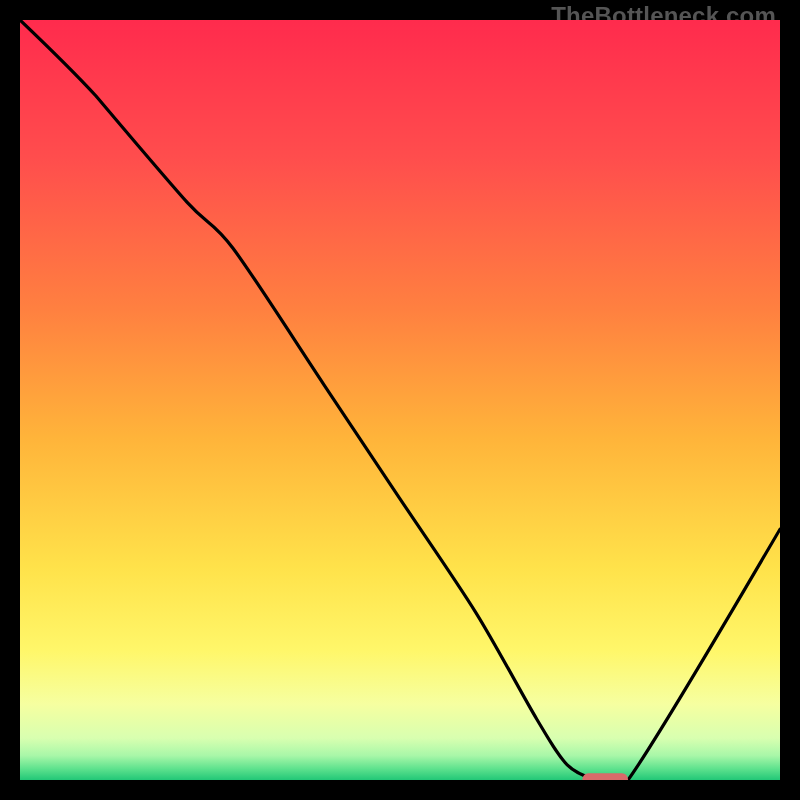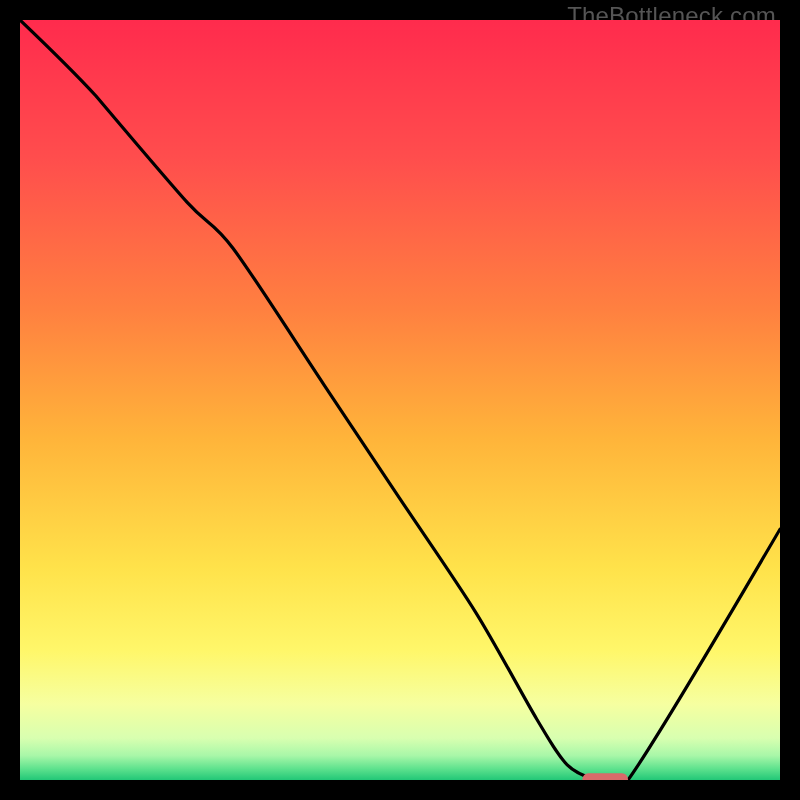--- a/index.html
+++ b/index.html
@@ -25,21 +25,21 @@
     top: 0;
     width: 760px;
     height: 760px;
   }
   .watermark {
     position: absolute;
     top: 2px;
     right: 24px;
     color: #555;
     font-size: 24px;
-    font-weight: 400;
+    font-weight: 700;
     letter-spacing: 0.2px;
     user-select: none;
   }
 </style>
 </head>
 <body>
 
 <div class="watermark">TheBottleneck.com</div>
 
 <div class="frame">

